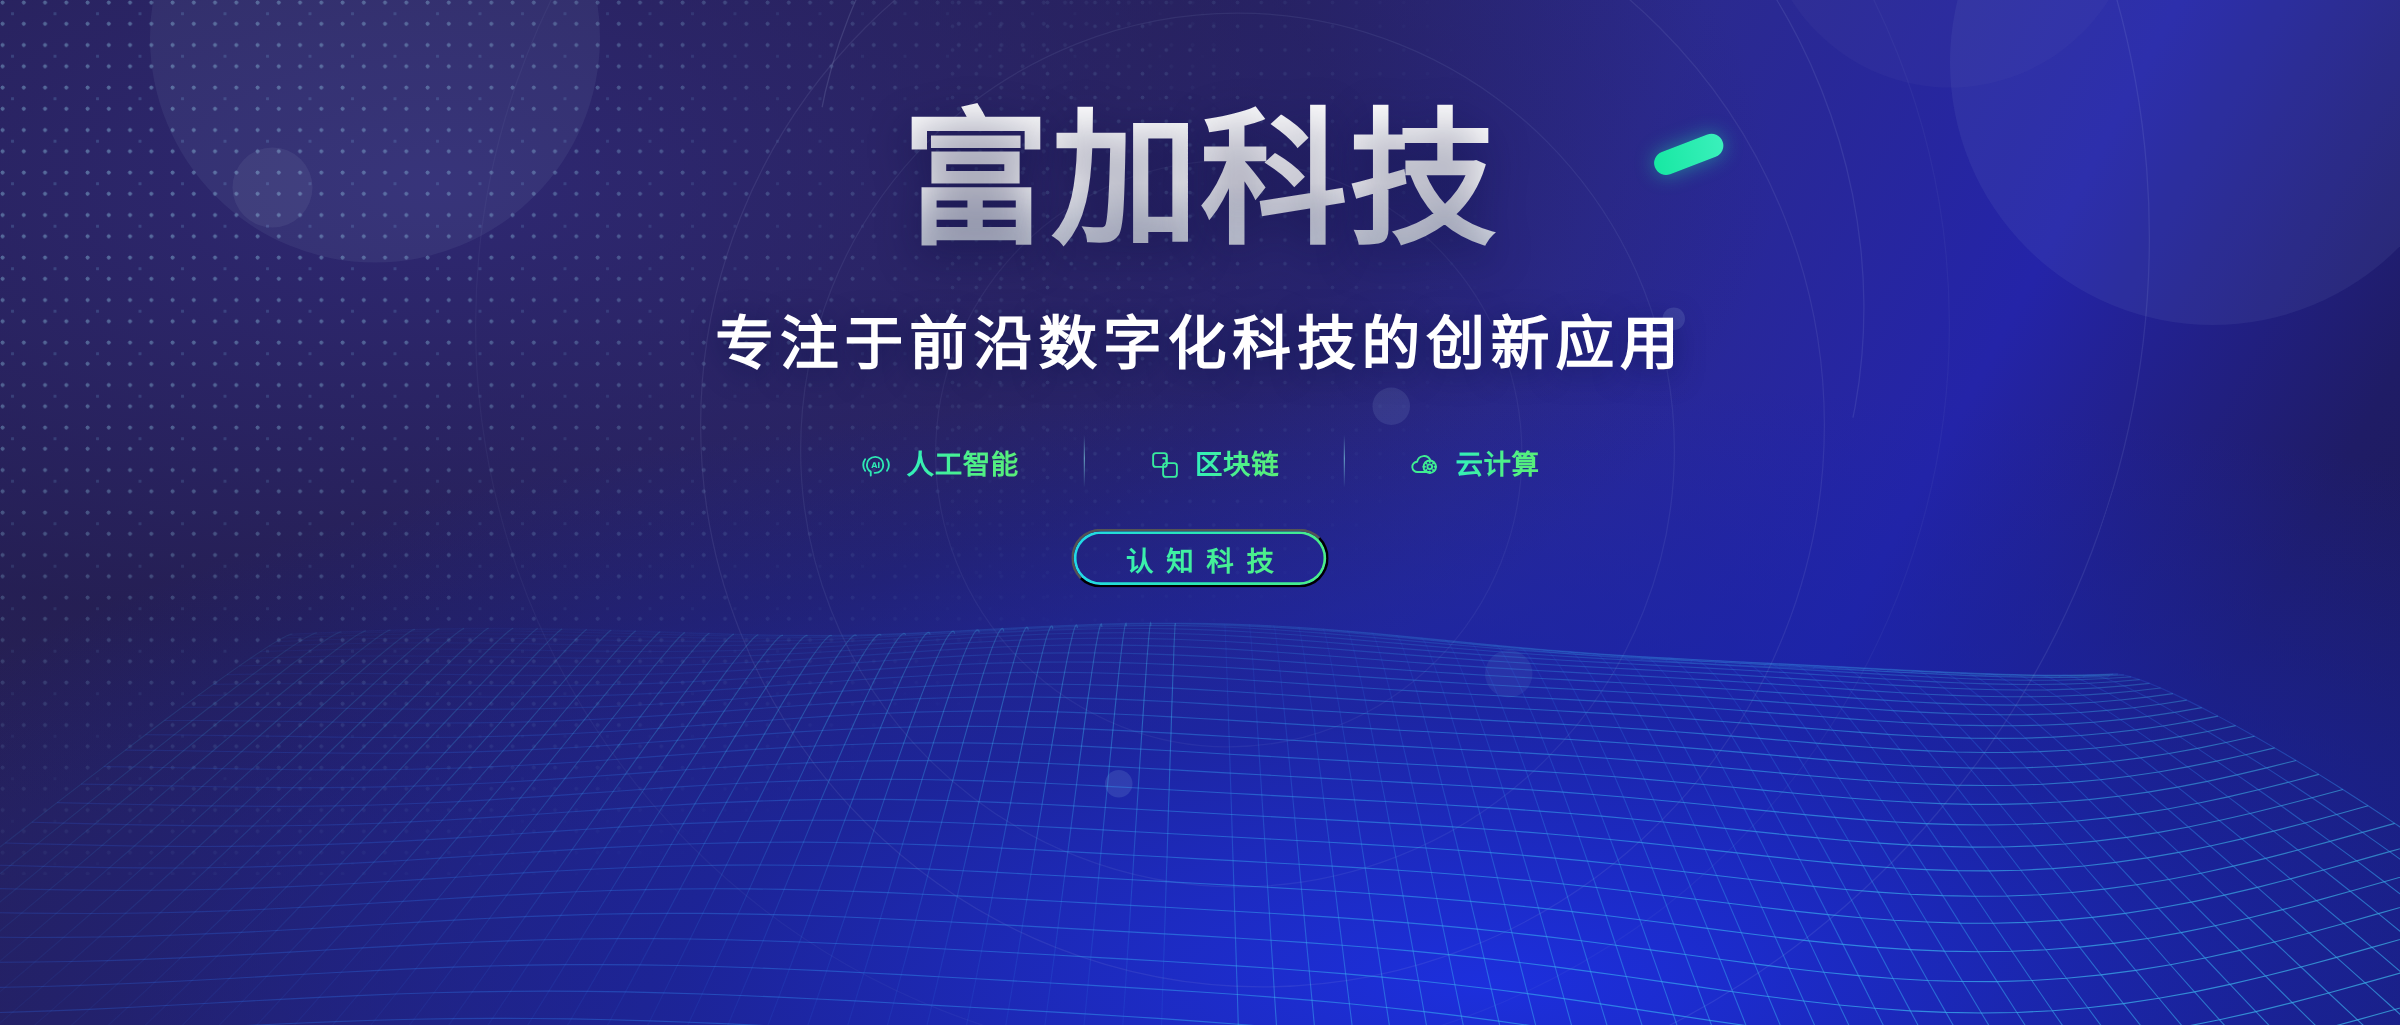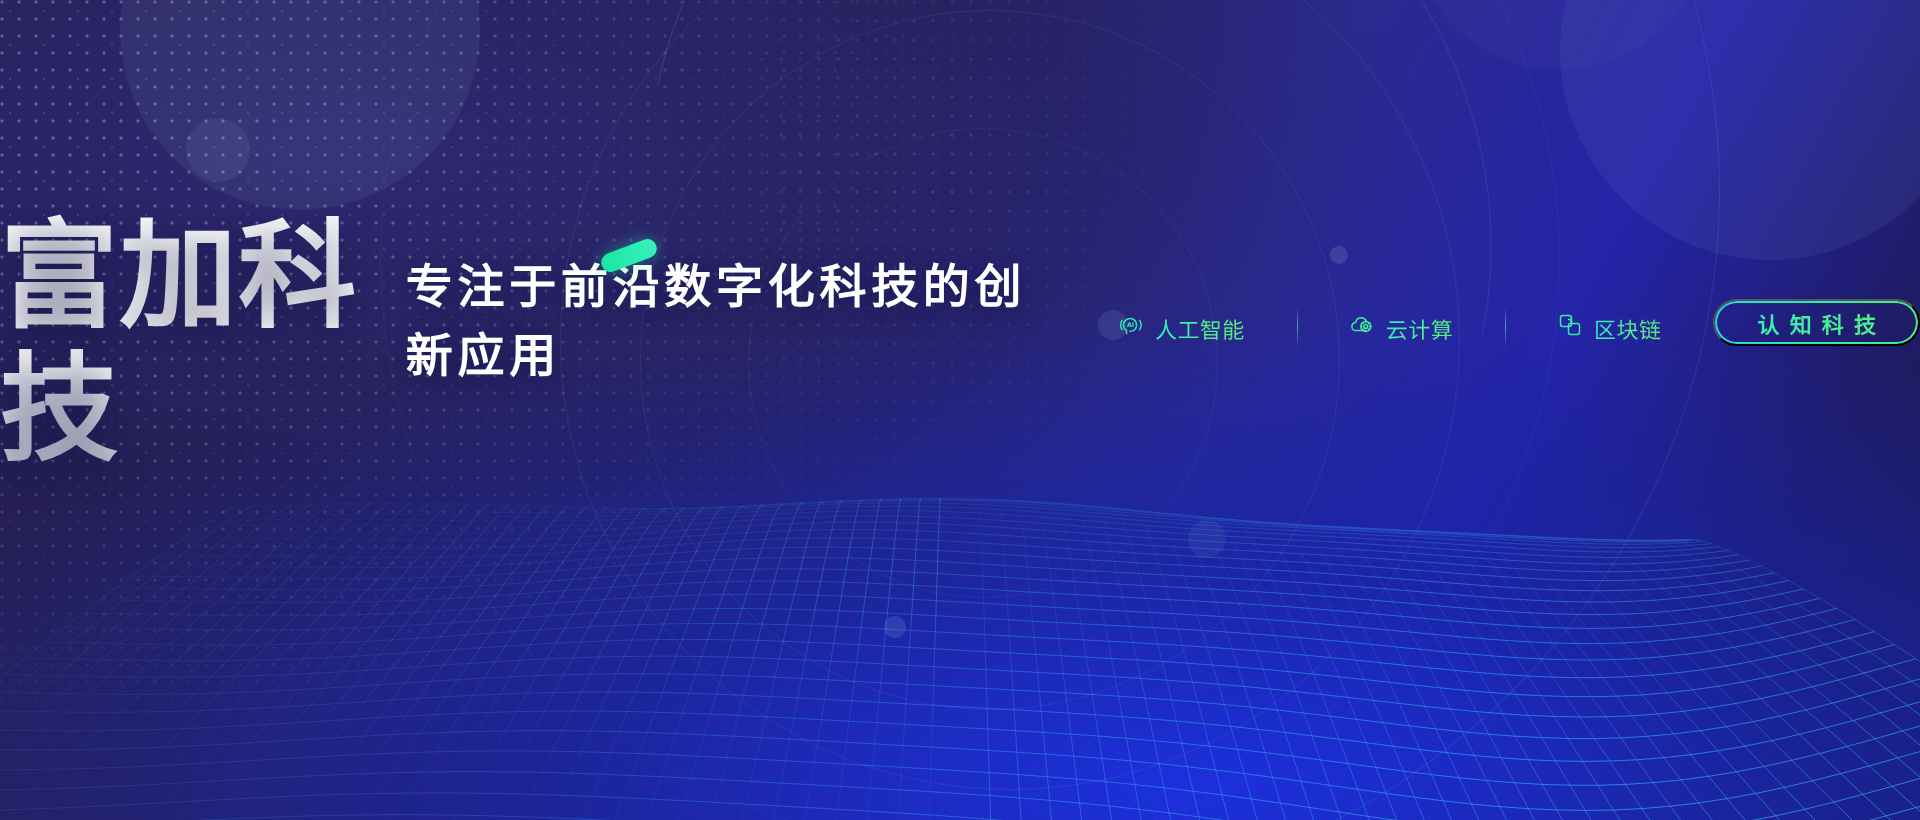--- a/index.html
+++ b/index.html
@@ -67,21 +67,21 @@
   .arc-1{ left:300px; top:-520px; width:1420px; height:1420px; transform:rotate(18deg); }
   .arc-2{ left:660px; top:-240px; width:820px; height:900px; transform:rotate(-32deg); border-top-color:rgba(200,218,245,.14); }
 
   
   .mesh{ position:absolute; left:0; bottom:0; width:1920px; height:430px; }
   .mesh svg{ display:block; width:100%; height:100%; }
 
   
   .content{
     position:absolute; left:0; top:0; width:1920px; height:607px;
-    display:flex; flex-direction:row; align-items:center;
+    display:flex; flex-direction:column; align-items:center;
   }
 
   .brand-title{
     margin-top:78px;
     font-size:118px;
     line-height:1.12;
     font-weight:700;
     letter-spacing:.01em;
     color:#ffffff;
     background:linear-gradient(180deg,#ffffff 0%,#ffffff 52%,#d9dde6 78%,#b9bfcc 100%);
@@ -107,33 +107,33 @@
     color:#ffffff;
     text-shadow:0 4px 22px rgba(10,16,70,.55);
     font-family:Liberation Serif, serif;
   }
 
   .features{
     margin-top:48px;
     display:flex; align-items:center;
   }
   .feature{
-    display:flex; align-items:flex-start; gap:11px;
+    display:flex; align-items:flex-end; gap:11px;
     padding:0 52px;
     position:relative;
   }
   .feature + .feature::before{
     content:""; position:absolute; left:0; top:50%;
     transform:translateY(-50%);
     width:1px; height:42px;
     background:linear-gradient(180deg,rgba(110,230,235,0) 0%,rgba(140,235,240,.55) 45%,rgba(110,230,235,0) 100%);
   }
   .feature-icon{ width:26px; height:26px; display:block; flex:0 0 auto; }
   .feature-label{
-    font-size:22px; font-weight:400; letter-spacing:.02em;
+    font-size:22px; font-weight:700; letter-spacing:.02em;
     background:linear-gradient(100deg,#2ff0c0 0%,#4df08a 55%,#59ee78 100%);
     -webkit-background-clip:text; background-clip:text;
     -webkit-text-fill-color:transparent;
     white-space:nowrap;
     font-family:"DejaVu Sans","Liberation Sans",sans-serif;
   }
 
   .cta-wrap{ margin-top:38px; }
   .cta{
     display:inline-flex; align-items:center; justify-content:center;
@@ -331,41 +331,41 @@
             <path d="M4.1 8.4C3.1 9.7 2.6 11.3 2.6 13s.5 3.3 1.5 4.6"></path>
             <path d="M21.6 8.4c1 1.3 1.5 2.9 1.5 4.6s-.5 3.3-1.5 4.6"></path>
             <text x="12.6" y="15.2" font-size="6.4" fill="#2ee8b4" stroke="none" text-anchor="middle" font-family="DejaVu Sans, sans-serif" font-weight="700">AI</text>
           </svg>
         </span>
         <span class="feature-label">人工智能</span>
       </div>
 
       <div class="feature">
         <span class="feature-icon">
+          <svg viewBox="0 0 26 26" fill="none" stroke="#38ec9e" stroke-width="1.5" stroke-linecap="round" stroke-linejoin="round">
+            <rect x="3.5" y="3.5" width="11" height="11" rx="2.2"></rect>
+            <rect x="11.5" y="11.5" width="11" height="11" rx="2.2"></rect>
+            <path d="M11.5 7.6h2.4v2.4"></path>
+          </svg>
+        </span>
+        <span class="feature-label">区块链</span>
+      </div>
+
+      <div class="feature">
+        <span class="feature-icon">
           <svg viewBox="0 0 26 26" fill="none" stroke="#3fee92" stroke-width="1.5" stroke-linecap="round" stroke-linejoin="round">
             <path d="M16.8 18.6H7.2a4.1 4.1 0 0 1-.5-8.2 5.6 5.6 0 0 1 10.6-1.3"></path>
             <circle cx="16.8" cy="14.4" r="5"></circle>
             <circle cx="16.8" cy="14.4" r="1.9"></circle>
             <path d="M16.8 9.4v1.2M16.8 18.2v1.2M11.8 14.4h1.2M20.6 14.4h1.2M13.3 10.9l.9.9M19.4 17l.9.9M20.3 10.9l-.9.9M14.2 17l-.9.9"></path>
           </svg>
         </span>
         <span class="feature-label">云计算</span>
       </div>
 
-      <div class="feature">
-        <span class="feature-icon">
-          <svg viewBox="0 0 26 26" fill="none" stroke="#38ec9e" stroke-width="1.5" stroke-linecap="round" stroke-linejoin="round">
-            <rect x="3.5" y="3.5" width="11" height="11" rx="2.2"></rect>
-            <rect x="11.5" y="11.5" width="11" height="11" rx="2.2"></rect>
-            <path d="M11.5 7.6h2.4v2.4"></path>
-          </svg>
-        </span>
-        <span class="feature-label">区块链</span>
-      </div>
-
 
     </div>
 
     <div class="cta-wrap">
       <button class="cta">
         <span class="cta-text">认知科技</span>
       </button>
     </div>
 
   </div>

